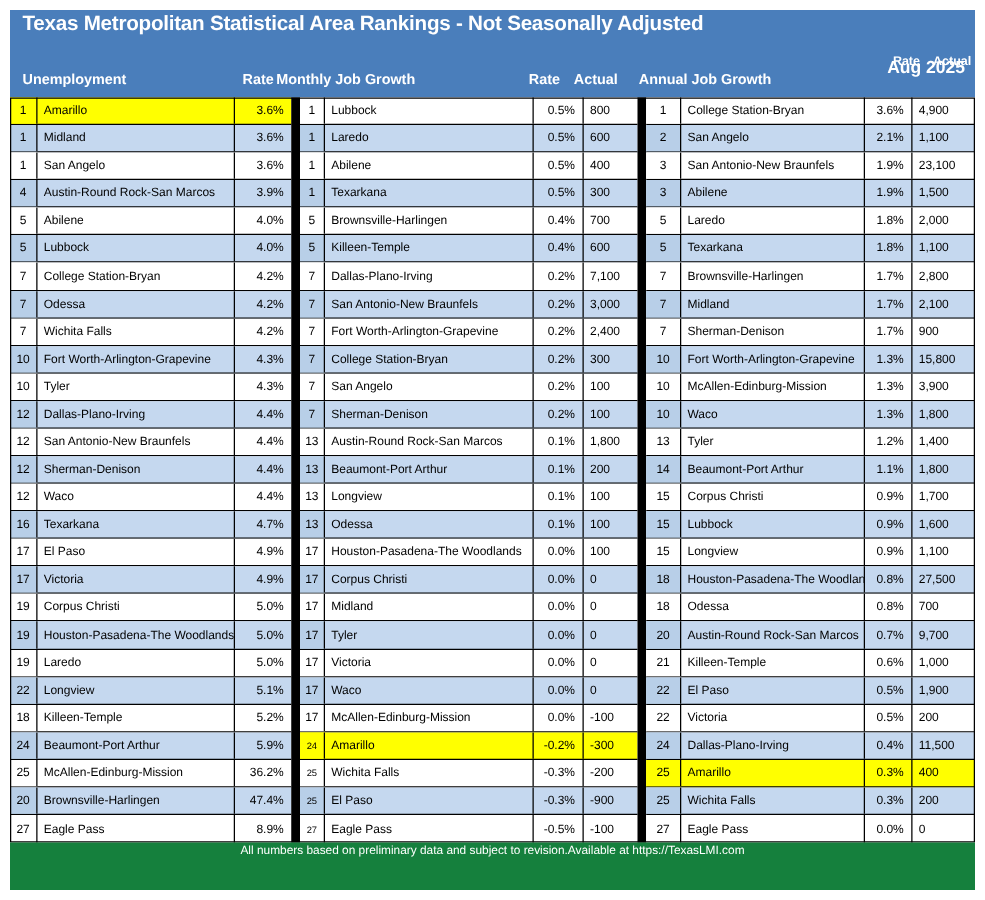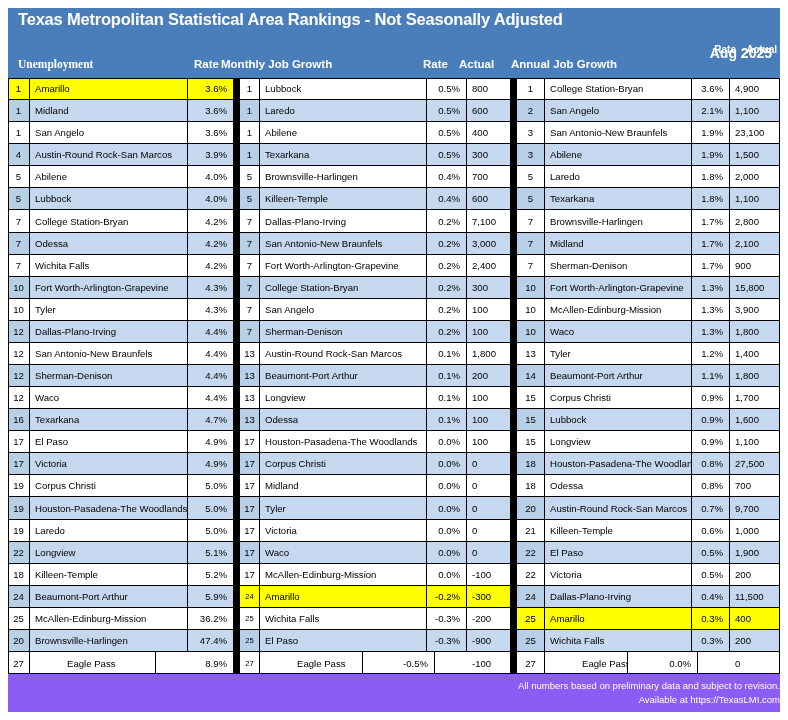--- a/index.html
+++ b/index.html
@@ -8,34 +8,34 @@
 
   
   .hdr{position:absolute;left:8px;top:8px;width:772px;height:70px;background:#4a7ebb;box-sizing:border-box;}
   .hdr-title{position:absolute;left:10px;top:2px;color:#ffffff;font-size:16.5px;font-weight:bold;letter-spacing:-0.2px;white-space:nowrap;}
   .hdr-sub{position:absolute;left:10px;top:22px;color:#ffffff;font-size:12.5px;font-weight:normal;white-space:nowrap;}
   .hdr-date{position:absolute;right:8px;top:17px;color:#ffffff;font-size:14px;font-weight:bold;white-space:nowrap;margin-top:20px;}
   .hdr-rt{position:absolute;right:44px;top:36px;color:#ffffff;font-size:10px;font-weight:bold;}
   .hdr-ac{position:absolute;right:3px;top:36px;color:#ffffff;font-size:10px;font-weight:bold;}
 
   .ch{position:absolute;top:50px;color:#ffffff;font-size:11.5px;font-weight:bold;white-space:nowrap;}
-  .ch.c1{left:10px;font-family:Liberation Serif, serif;}
+  .ch.c1{left:10px;}
   .ch.r1{left:186px;}
   .ch.c2{left:213px;}
   .ch.r2{left:415px;}
   .ch.a2{left:451px;}
   .ch.c3{left:503px;}
 
   
   .grid{position:absolute;left:8px;top:78px;width:772px;height:596px;display:flex;}
   .blk{display:flex;flex-direction:column;}
   .sep{width:7px;background:#000000;flex:0 0 7px;}
 
   .row{display:flex;height:22.1px;box-sizing:border-box;border-bottom:1px solid #000;}
-  .row:last-child{border-bottom:none;gap:32px;}
+  .row:last-child{border-bottom:none;}
   .blk .row{background:#ffffff;}
   .blk .row.alt{background:#c5d8ef;}
   .blk .row.hl{background:#ffff00;}
 
   .cell{box-sizing:border-box;display:flex;align-items:center;font-size:9.6px;color:#000;
         border-right:1px solid #000;overflow:hidden;white-space:nowrap;}
   .cell:last-child{border-right:none;}
   .rank{justify-content:center;flex:0 0 22px;background:#c5d8ef;}
   .row:not(.alt):not(.hl) .rank{background:#ffffff;}
   .row.alt .rank{background:#b8cfe8;}
@@ -53,22 +53,22 @@
   .b2 .rate{flex:0 0 40px;}
   .b2 .act{flex:0 0 43px;}
   .b3 .rank{flex:0 0 28px;}
   .b3 .rate{flex:0 0 38px;}
   .b3 .act{flex:0 0 50px;}
 
   .outer{position:absolute;left:8px;top:78px;width:772px;height:596px;border:1px solid #000;
          box-sizing:border-box;pointer-events:none;}
 
   
-  .ftr{position:absolute;left:8px;top:674px;width:772px;height:38px;background:#8b5cf6;
-       display:flex;flex-direction:column;align-items:flex-end;justify-content:center;}
+  .ftr{position:absolute;left:8px;top:674px;width:772px;height:38px;background:#15803d;
+       display:flex;flex-direction:row;align-items:flex-start;justify-content:center;}
   .ftr div{color:#ffffff;font-size:9.5px;line-height:14px;}
 </style>
 </head>
 <body>
 
 <div id="page">
 
   <div class="hdr">
     <div class="hdr-title">Texas Metropolitan Statistical Area Rankings - Not Seasonally Adjusted</div>
     <div class="hdr-date">Aug 2025</div>

